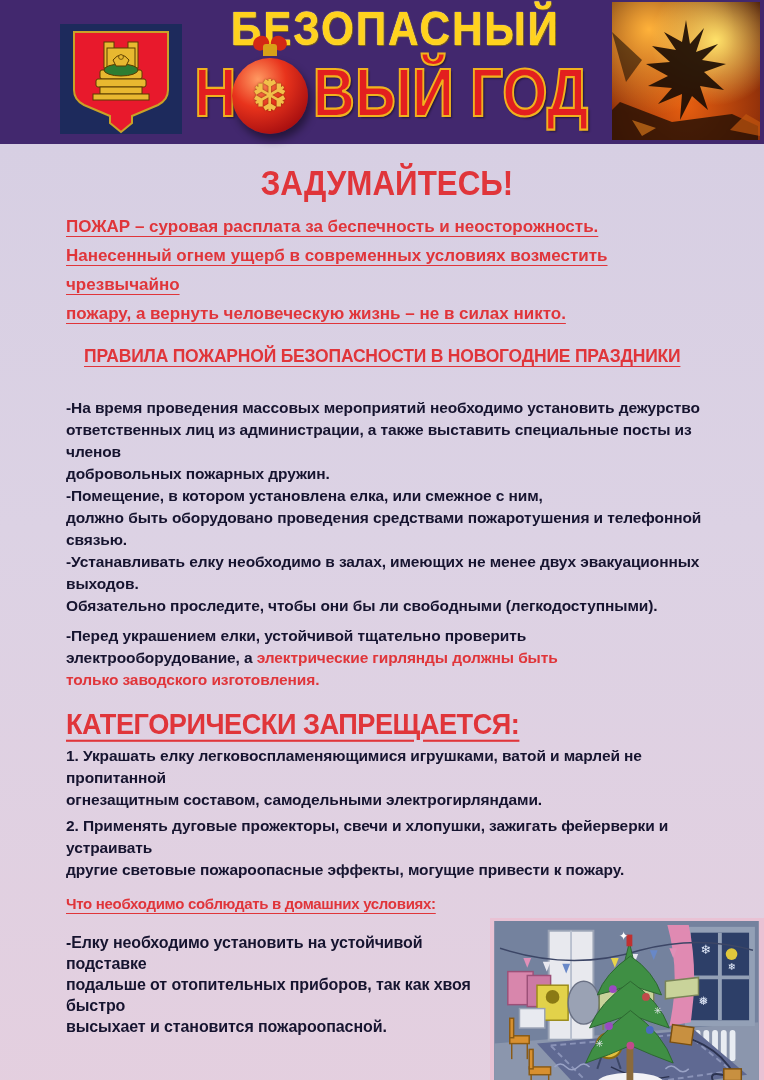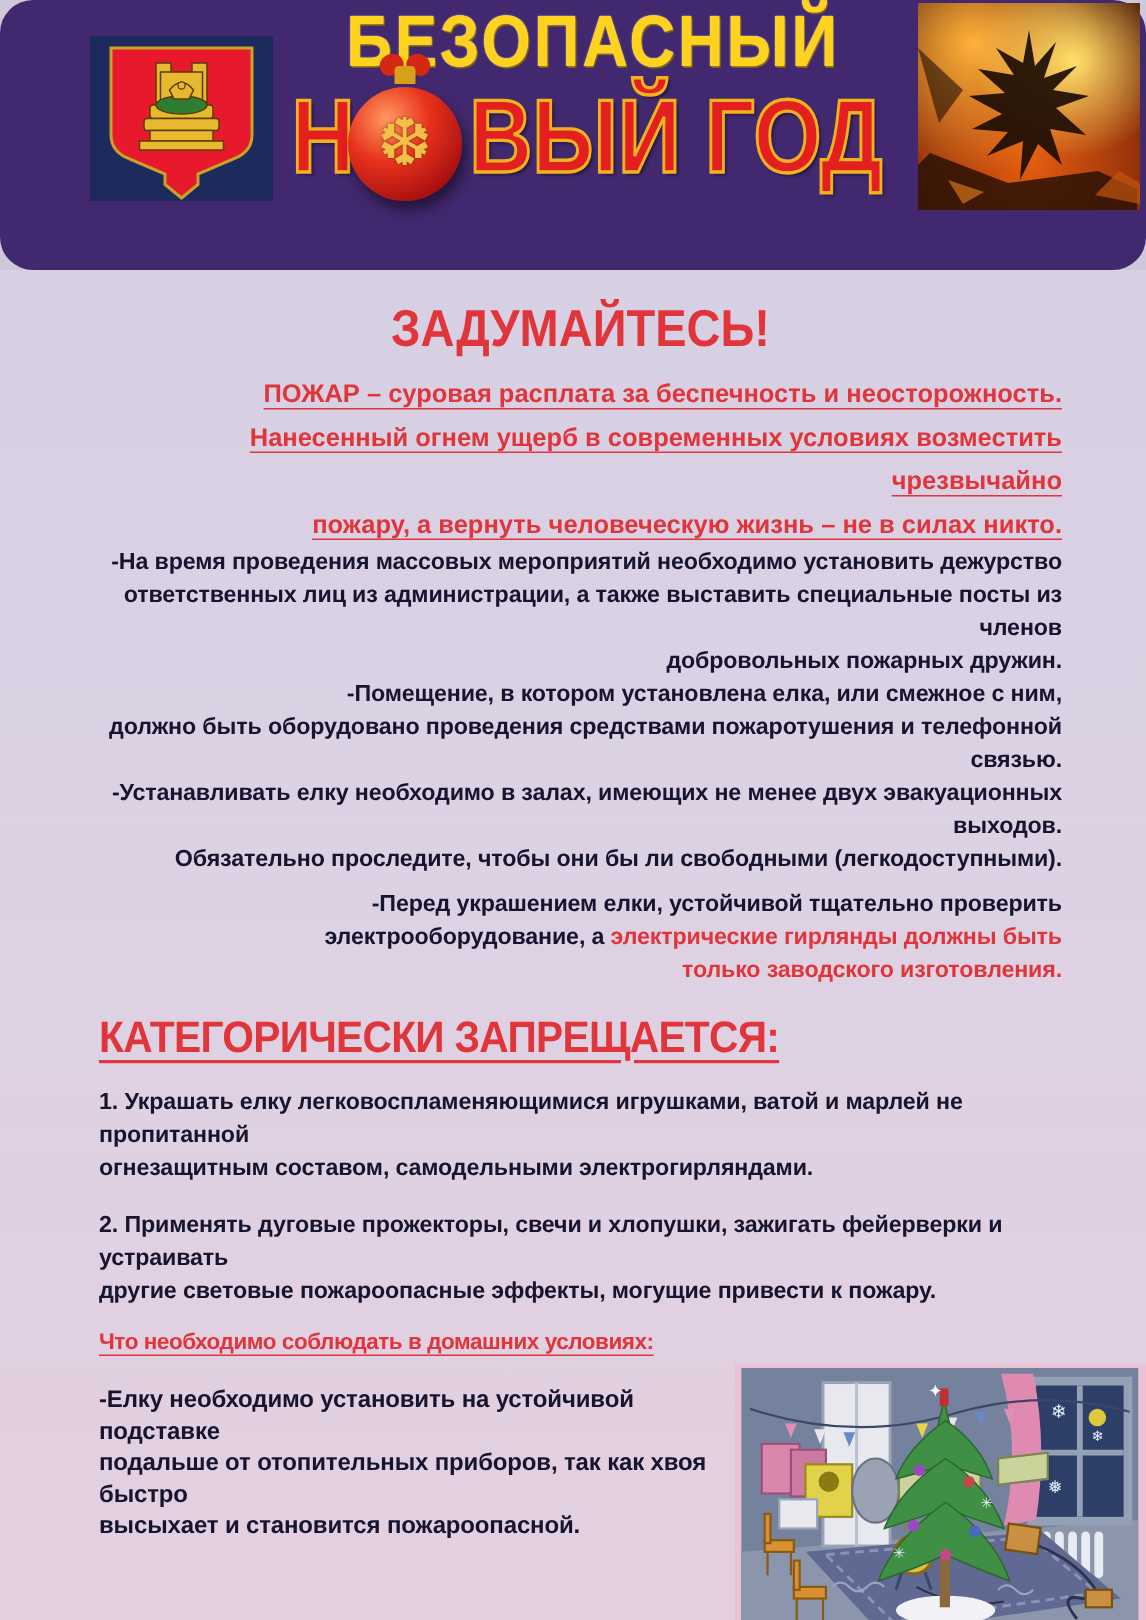--- a/index.html
+++ b/index.html
@@ -6,22 +6,22 @@
   html,body { width:764px; height:1080px; }
   body {
     font-family:"Liberation Sans", sans-serif;
     width:764px; height:1080px; overflow:hidden; background:#cfc8db;
     position:relative;
   }
   .poster { position:absolute; inset:0; display:flex; flex-direction:column; }
 
   
   .header {
-    height:180px; background:#42286e; position:relative; flex:0 0 auto;
-    display:flex; align-items:center; z-index:5;border-radius:22px;
+    height:144px; background:#42286e; position:relative; flex:0 0 auto;
+    display:flex; align-items:center; z-index:5;
   }
   .coat {
     position:absolute; left:60px; top:24px; width:122px; height:110px;
   }
   .title-block {
     position:absolute; left:180px; top:0; width:430px; height:140px;
     display:flex; flex-direction:column; align-items:center; justify-content:flex-start;
   }
   .title-top {
     font-weight:bold; font-size:44px; letter-spacing:2px; color:#ffd21e;
@@ -74,42 +74,42 @@
   
   .content {
     flex:1 1 auto; position:relative;
     background:linear-gradient(180deg, #d7cfe3 0%, #dcd2e4 40%, #e4cfdf 100%);
     padding:16px 56px 0 66px;
   }
   .h-think {
     text-align:center; color:#e0353a; font-weight:bold; font-size:33px;
     letter-spacing:0px; margin-top:4px; transform:scale(0.95,1.05);
   }
-  .intro { margin-top:10px; text-align:right; }
+  .intro { margin-top:10px; text-align:left; }
   .intro div {
     color:#e0353a; font-weight:bold; font-size:17px; line-height:29px;
     text-decoration:underline; text-underline-offset:4px;
   }
   .h-rules {
     margin:18px 0 0 18px; color:#e0353a; font-weight:bold; font-size:17.5px;
     text-decoration:underline; text-underline-offset:4px; letter-spacing:-0.2px;
   }
   .dark-par {
     color:#16142f; font-size:15.5px; font-weight:bold; line-height:22px;
     white-space:pre-line; margin-top:0; letter-spacing:-0.1px;
   }
-  .rules-wrap { margin-top:0;text-align:right; }
+  .rules-wrap { margin-top:30px; }
   .mixed { margin-top:8px; }
   .mixed .red-part { color:#e0353a; }
   .h-forbid {
     margin-top:18px; color:#e0353a; font-weight:bold; font-size:28px;
     text-decoration:underline; text-underline-offset:5px; letter-spacing:-0.5px;
     transform-origin:left center; transform:scale(0.97,1.05);
   }
-  .numbered .dark-par { margin-top:16px; }
+  .numbered .dark-par { margin-top:4px; }
   .h-home {
     margin-top:14px; color:#e0353a; font-weight:bold; font-size:15px;
     text-decoration:underline; text-underline-offset:4px; letter-spacing:-0.3px;
   }
   .columns { display:flex; margin-top:6px; }
   .col-text { width:420px; flex:0 0 auto; padding-top:14px; }
   .col-text .dark-par { font-size:16px; line-height:21px; margin-bottom:18px; }
   .col-img {
     margin-left:4px; width:274px; height:186px; flex:0 0 auto;
     background:#e9c2d4; padding:3px 4px 4px 3px;
@@ -169,20 +169,21 @@
   <div class="content">
 
     <div class="h-think">ЗАДУМАЙТЕСЬ!</div>
 
     <div class="intro">
       <div>ПОЖАР – суровая расплата за беспечность и неосторожность.</div>
       <div>Нанесенный огнем ущерб в современных условиях возместить чрезвычайно</div>
       <div>пожару, а вернуть человеческую жизнь – не в силах никто.</div>
     </div>
 
+    <div class="h-rules">ПРАВИЛА ПОЖАРНОЙ БЕЗОПАСНОСТИ В НОВОГОДНИЕ ПРАЗДНИКИ</div>
 
     <div class="rules-wrap">
       <p class="dark-par">-На время проведения массовых мероприятий необходимо установить дежурство
 ответственных лиц из администрации, а также выставить специальные посты из членов
 добровольных пожарных дружин.</p>
       <p class="dark-par">-Помещение, в котором установлена елка, или смежное с ним,
 должно быть оборудовано проведения средствами пожаротушения и телефонной связью.</p>
       <p class="dark-par">-Устанавливать елку необходимо в залах, имеющих не менее двух эвакуационных выходов.
 Обязательно проследите, чтобы они бы ли свободными (легкодоступными).</p>
       <p class="dark-par mixed"><span>-Перед украшением елки,  устойчивой тщательно проверить

